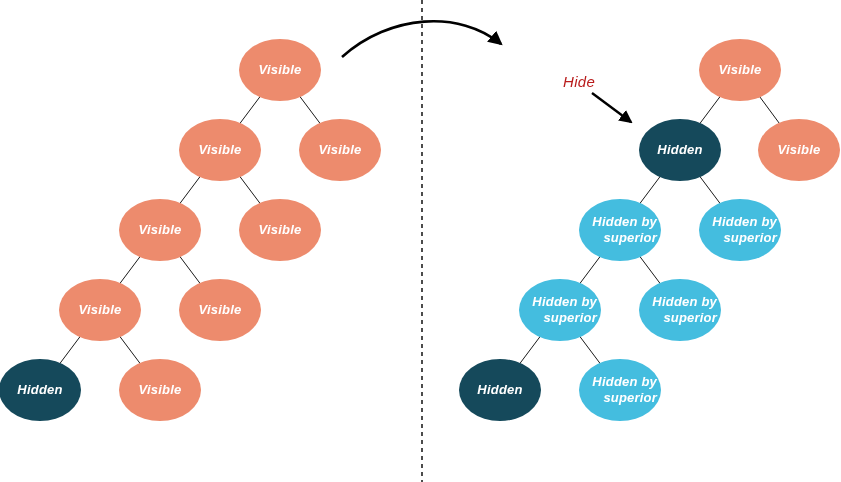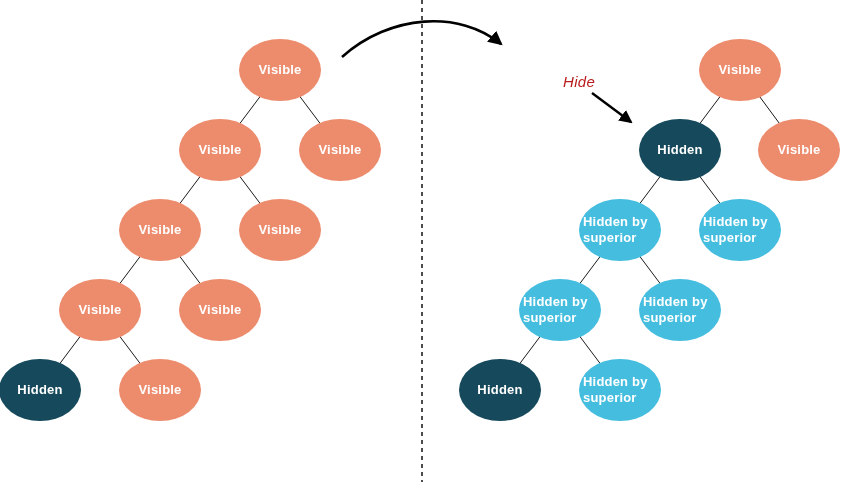--- a/index.html
+++ b/index.html
@@ -31,29 +31,30 @@
     pointer-events: none;
   }
   .node {
     position: absolute;
     width: 82px;
     height: 62px;
     border-radius: 50%;
     display: flex;
     align-items: center;
     justify-content: center;
-    text-align: left;
+    text-align: right;
     color: #ffffff;
     font-size: 13px;
     font-weight: 600;
     line-height: 1.25;
     letter-spacing: 0.2px;
     transform: translate(-50%, -50%);
     padding: 0 3px;
     box-sizing: border-box;
+    font-style: italic;
   }
   .node .node-label {
     max-width: 74px;
   }
   .hide-label {
     position: absolute;
     z-index: 3;
     color: #111111;
     font-size: 15px;
     font-weight: 400;

